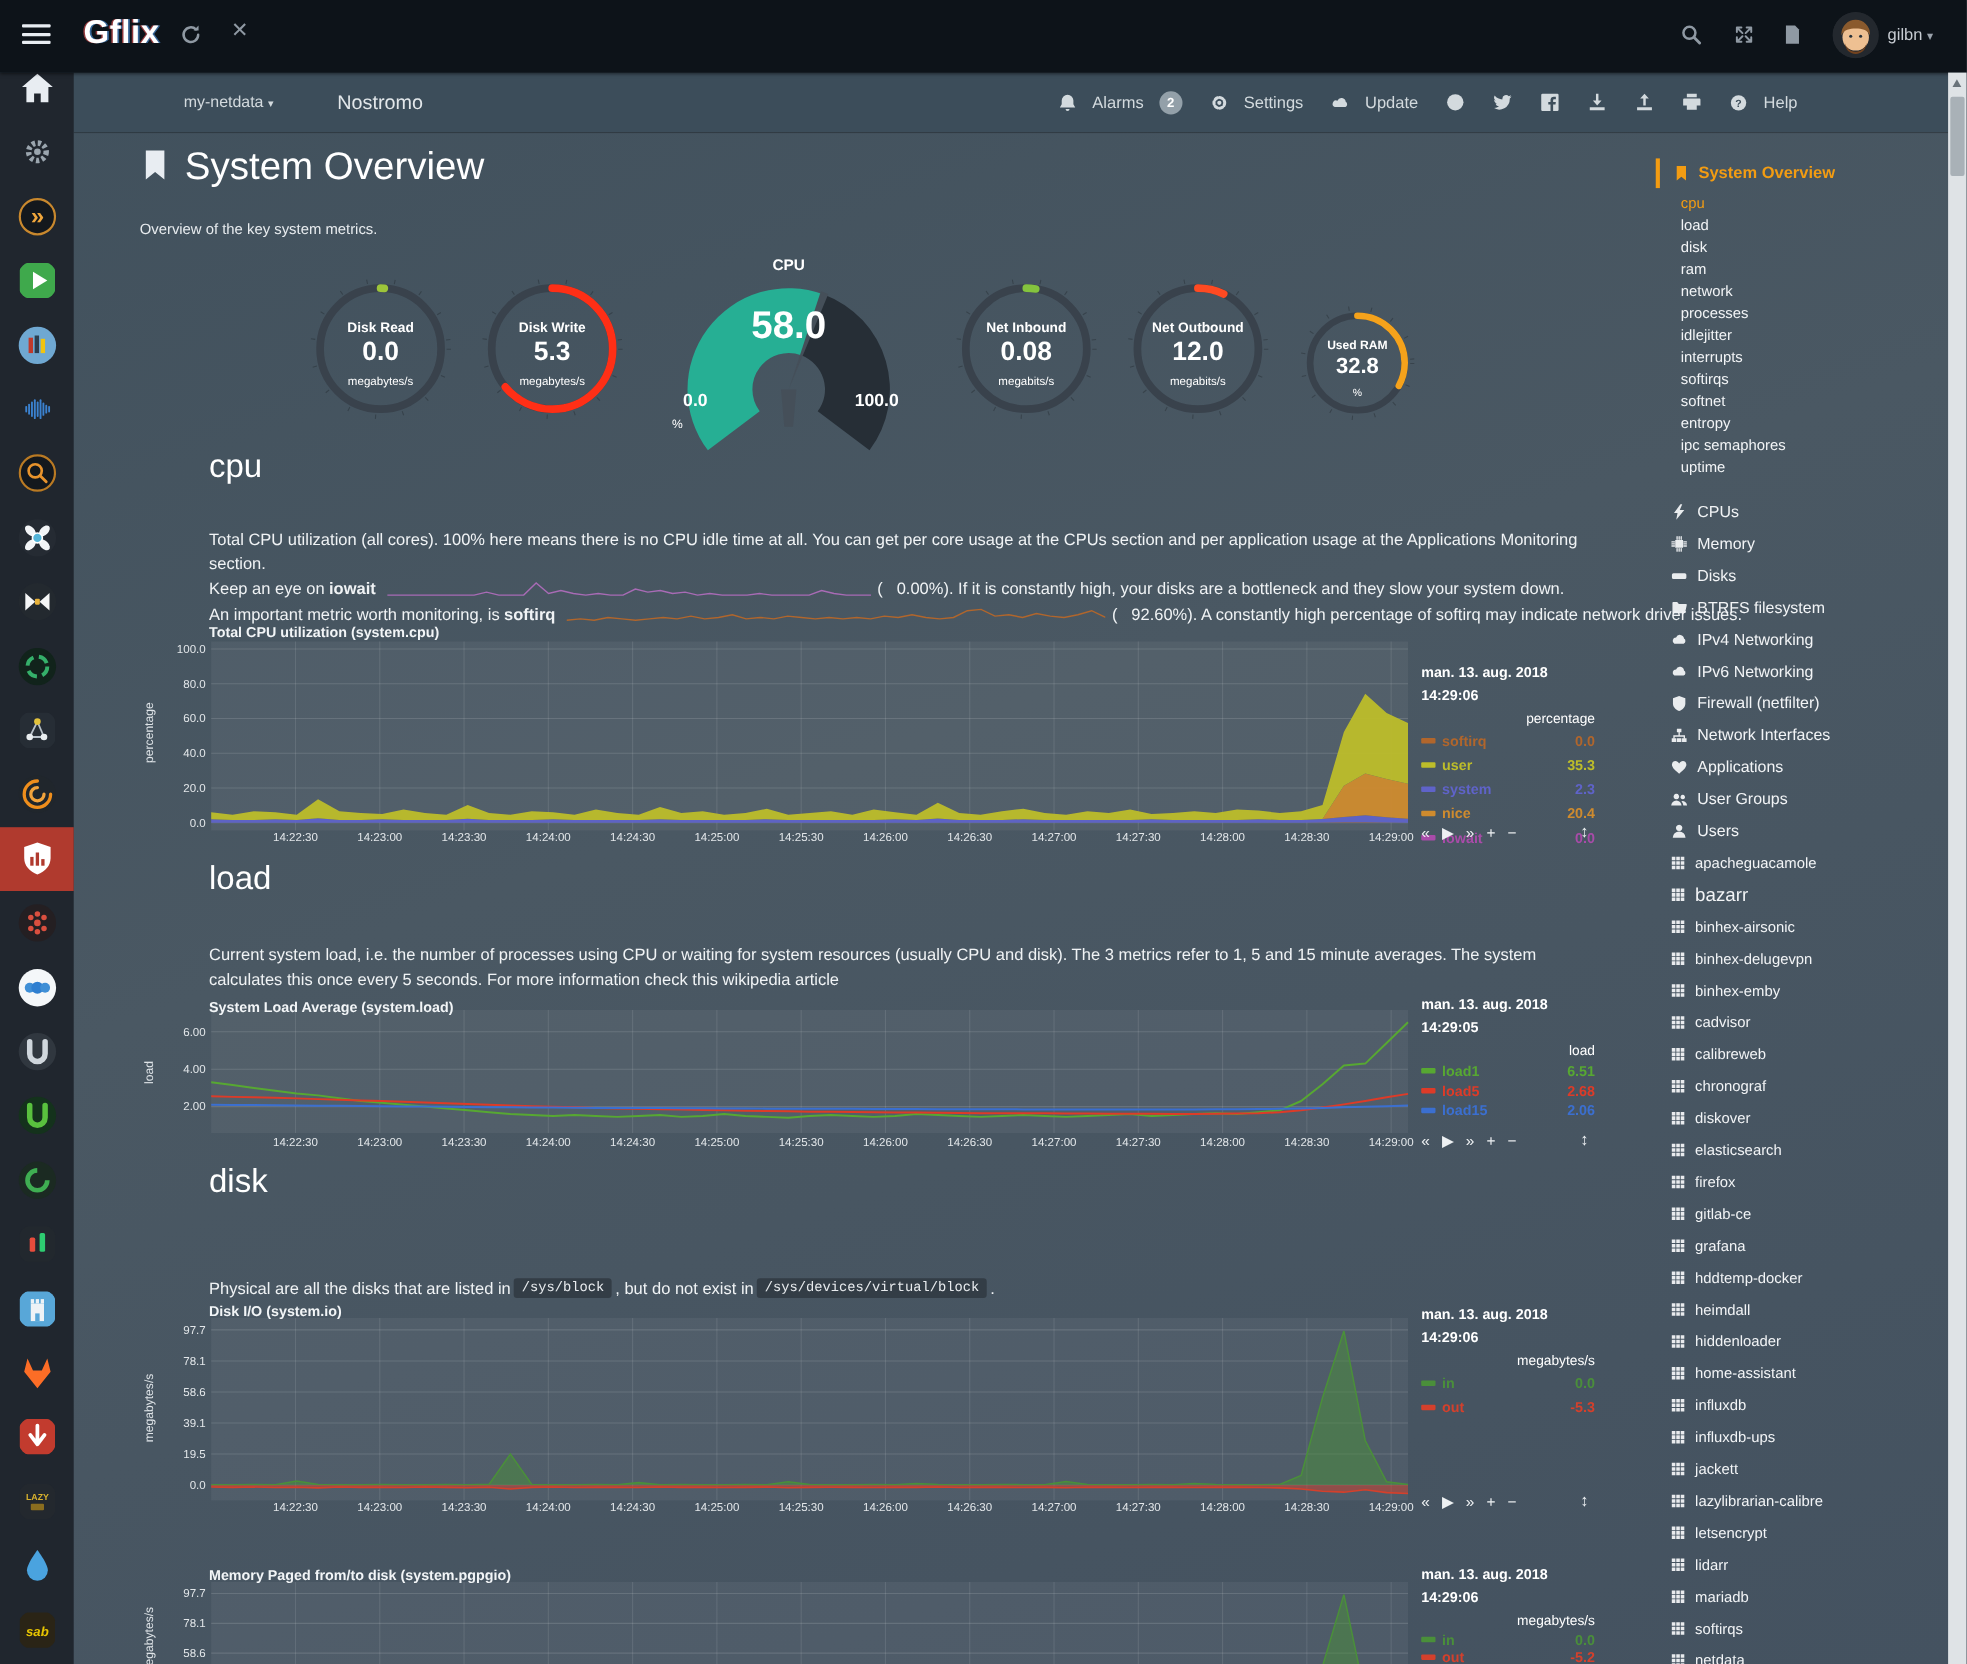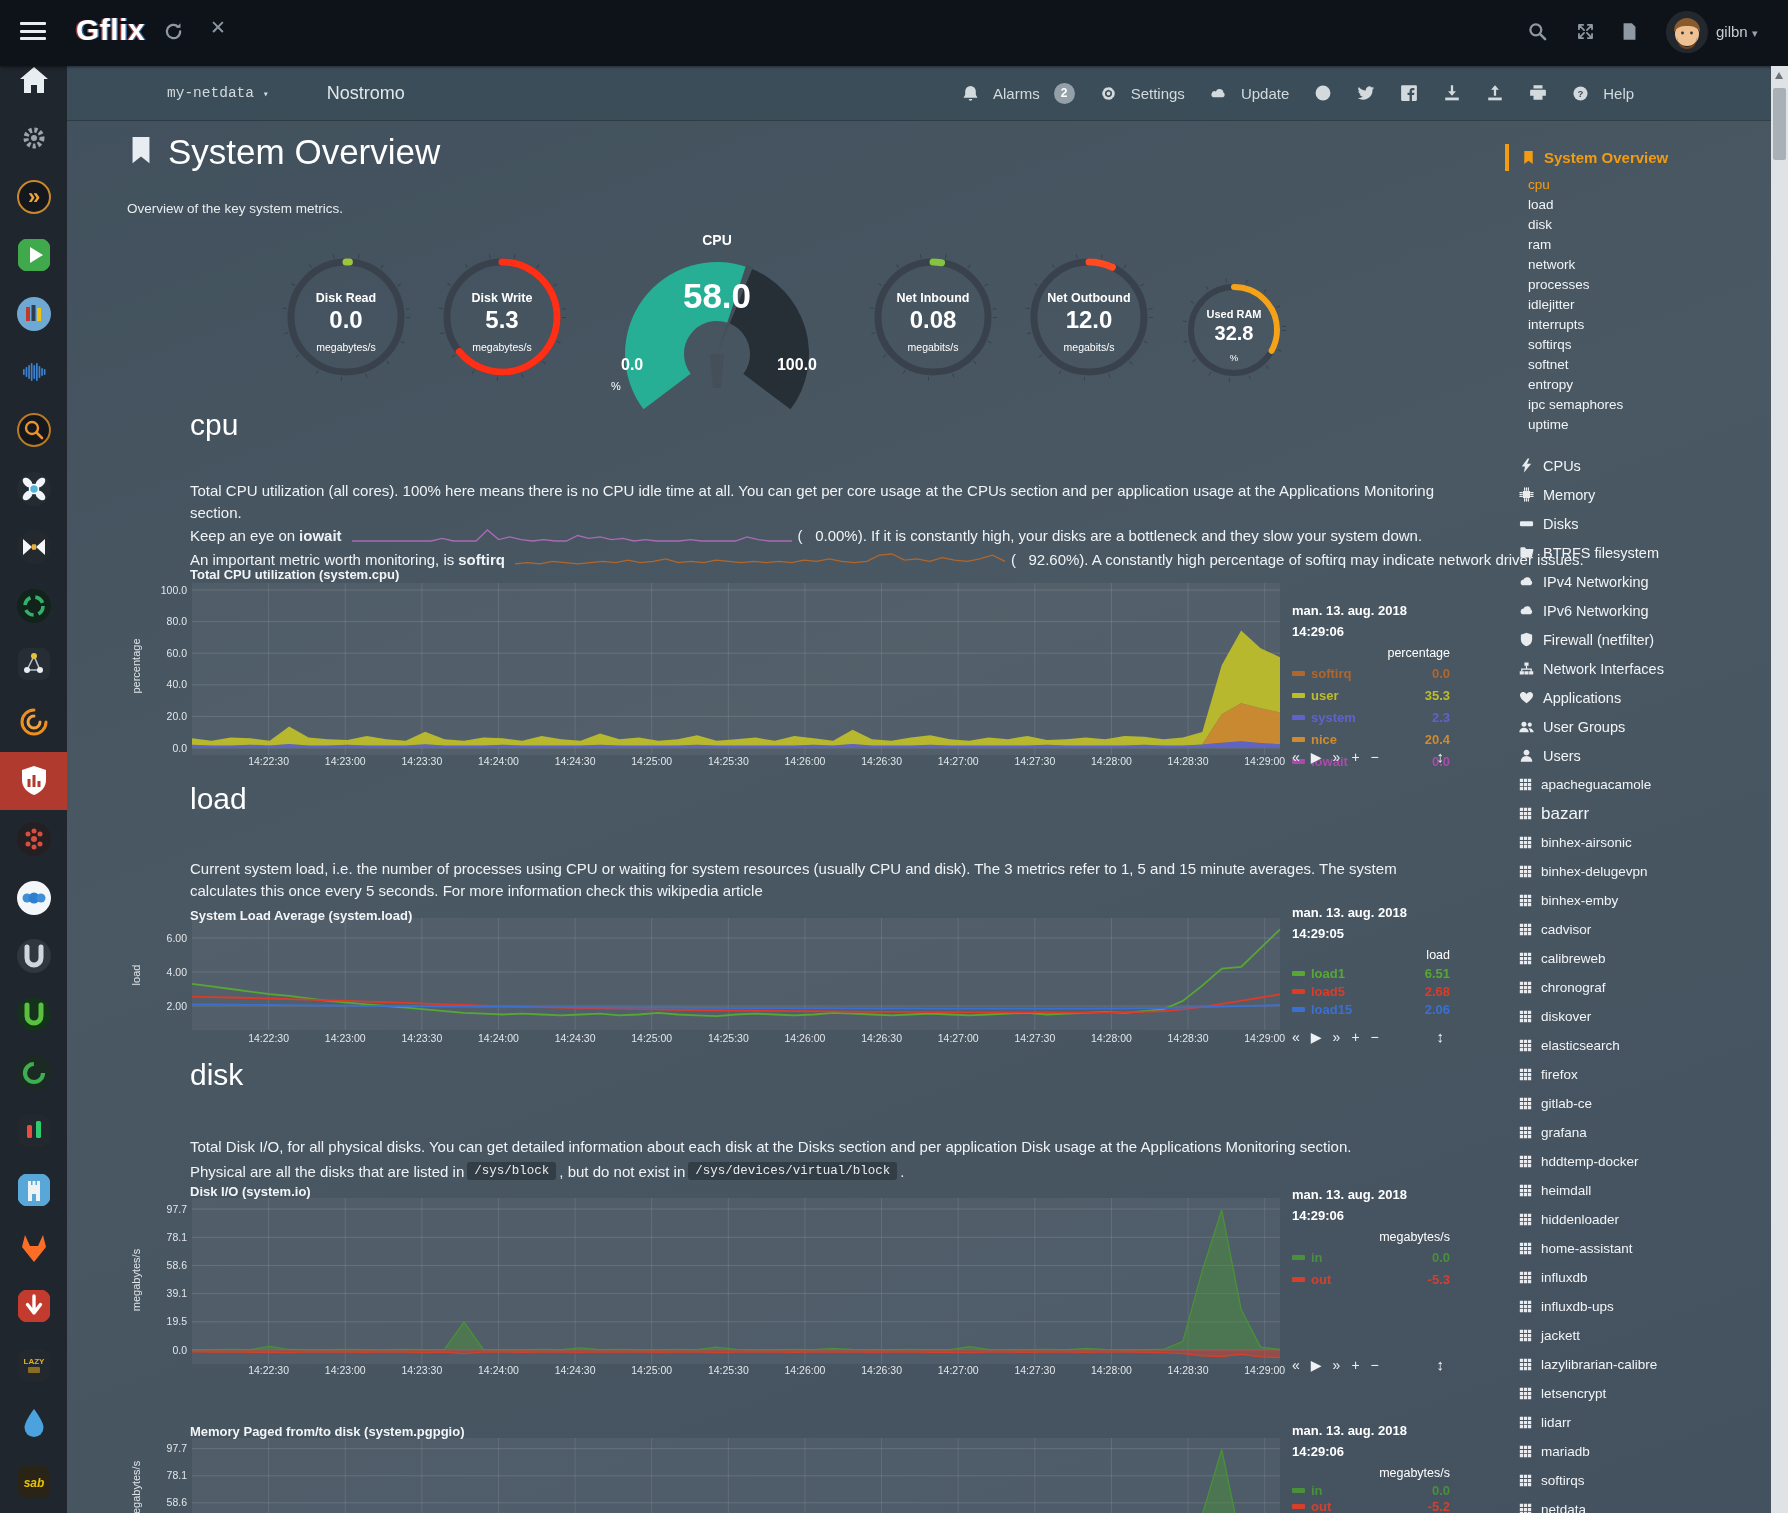--- a/index.html
+++ b/index.html
@@ -15,21 +15,21 @@
          text-shadow:-1.5px 0 0 rgba(255,90,90,.55),1.5px 0 0 rgba(90,170,255,.55);}
   .tb-ic{position:absolute;top:22px;color:#8f99a3;cursor:pointer;}
   .tb-ic svg{display:block;}
   .avatar{position:absolute;left:1666px;top:11px;width:42px;height:42px;border-radius:50%;overflow:hidden;background:#23282e;}
   .username{position:absolute;left:1716px;top:23px;font-size:15px;color:#c7ccd2;cursor:pointer;}
   .username .caret{font-size:11px;color:#9aa2ab;}
   
   .ndbar{position:absolute;left:67px;top:66px;width:1704px;height:54px;background:#3c4d5a;z-index:25;
          box-shadow:0 1px 0 rgba(0,0,0,.28);}
   .nd-left{position:absolute;left:100px;top:0;height:100%;display:flex;align-items:center;gap:58px;}
-  .nd-server{font-size:14.5px;color:#d3dade;cursor:pointer;font-family:Liberation Mono, monospace;}
+  .nd-server{font-size:14.5px;color:#d3dade;cursor:pointer;}
   .nd-server .caret{font-size:10px;}
   .nd-host{font-size:18px;color:#e2e7ea;}
   .nd-right{position:absolute;left:895px;top:0;height:100%;display:flex;align-items:center;gap:25px;color:#d3dade;}
   .nd-item{display:flex;align-items:center;gap:14px;font-size:15px;cursor:pointer;white-space:nowrap;}
   .nd-item svg{display:block;}
   .badge{display:inline-flex;align-items:center;justify-content:center;width:21px;height:21px;border-radius:50%;
          background:#93a0a9;color:#fff;font-size:12px;font-weight:700;}
   
   .lsidebar{position:absolute;left:0;top:66px;width:67px;height:1447px;background:#20262e;z-index:30;}
   .ls-item{position:absolute;left:0;width:67px;height:58px;display:flex;align-items:center;justify-content:center;cursor:pointer;}
@@ -756,21 +756,20 @@
       <svg id="spark-softirq" width="490" height="16">
           <polyline points="0.0,12.8 12.6,11.6 25.1,12.8 37.7,10.3 50.3,11.6 62.8,12.8 75.4,11.6 87.9,10.3 100.5,11.6 113.1,9.1 125.6,11.6 138.2,10.3 150.8,7.9 163.3,11.6 175.9,10.3 188.5,11.6 201.0,9.1 213.6,10.3 226.2,11.6 238.7,10.3 251.3,11.6 263.8,10.3 276.4,11.6 289.0,9.1 301.5,10.3 314.1,7.9 326.7,10.3 339.2,11.6 351.8,10.3 364.4,4.2 376.9,3.0 389.5,9.1 402.1,7.9 414.6,10.3 427.2,6.7 439.7,9.1 452.3,10.3 464.9,7.9 477.4,4.2 490.0,10.3" fill="none" stroke="#b1662c" stroke-width="1.3"></polyline>
         </svg>
       <span>(</span>&nbsp;&nbsp;&nbsp;<span>92.60%</span><span>). A constantly high percentage of softirq may indicate network driver issues.</span>
     </div>
 
     <div class="sec-h" style="left:190px;top:782px">load</div>
     <div class="desc" style="left:190px;top:858px">Current system load, i.e. the number of processes using CPU or waiting for system resources (usually CPU and disk). The 3 metrics refer to 1, 5 and 15 minute averages. The system calculates this once every 5 seconds. For more information check this wikipedia article</div>
 
     <div class="sec-h" style="left:190px;top:1058px">disk</div>
-    <div class="desc" style="left:190px;top:1136px">Total Disk I/O, for all physical disks. You can get detailed information about each disk at the Disks section and per application Disk usage at the Applications Monitoring section.</div>
     <div class="metricline" style="left:190px;top:1160px">
       <span>Physical are all the disks that are listed in</span>
       <span class="codebox">/sys/block</span>
       <span>, but do not exist in</span>
       <span class="codebox">/sys/devices/virtual/block</span>
       <span>.</span>
     </div>
 
 
     <div id="charts">

